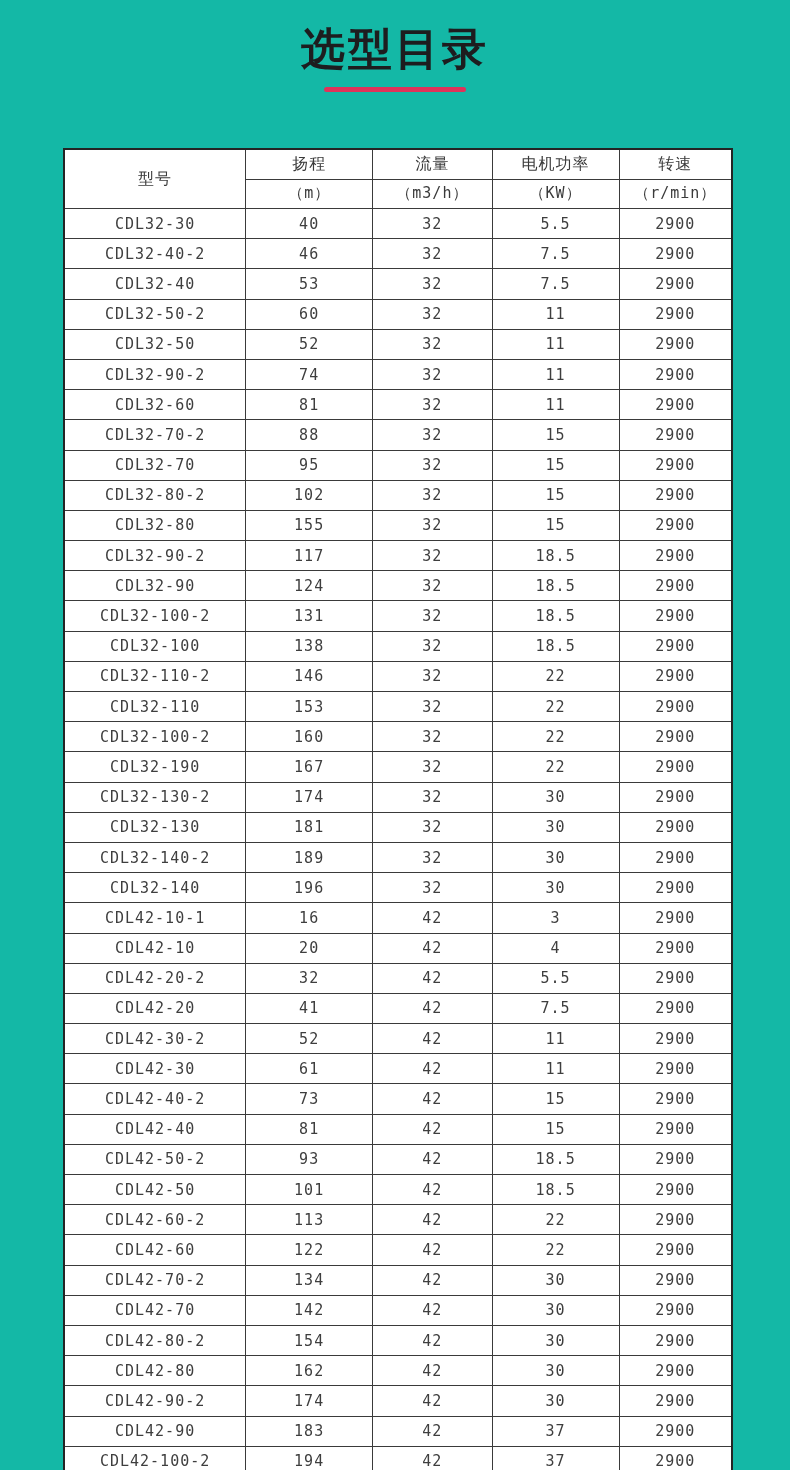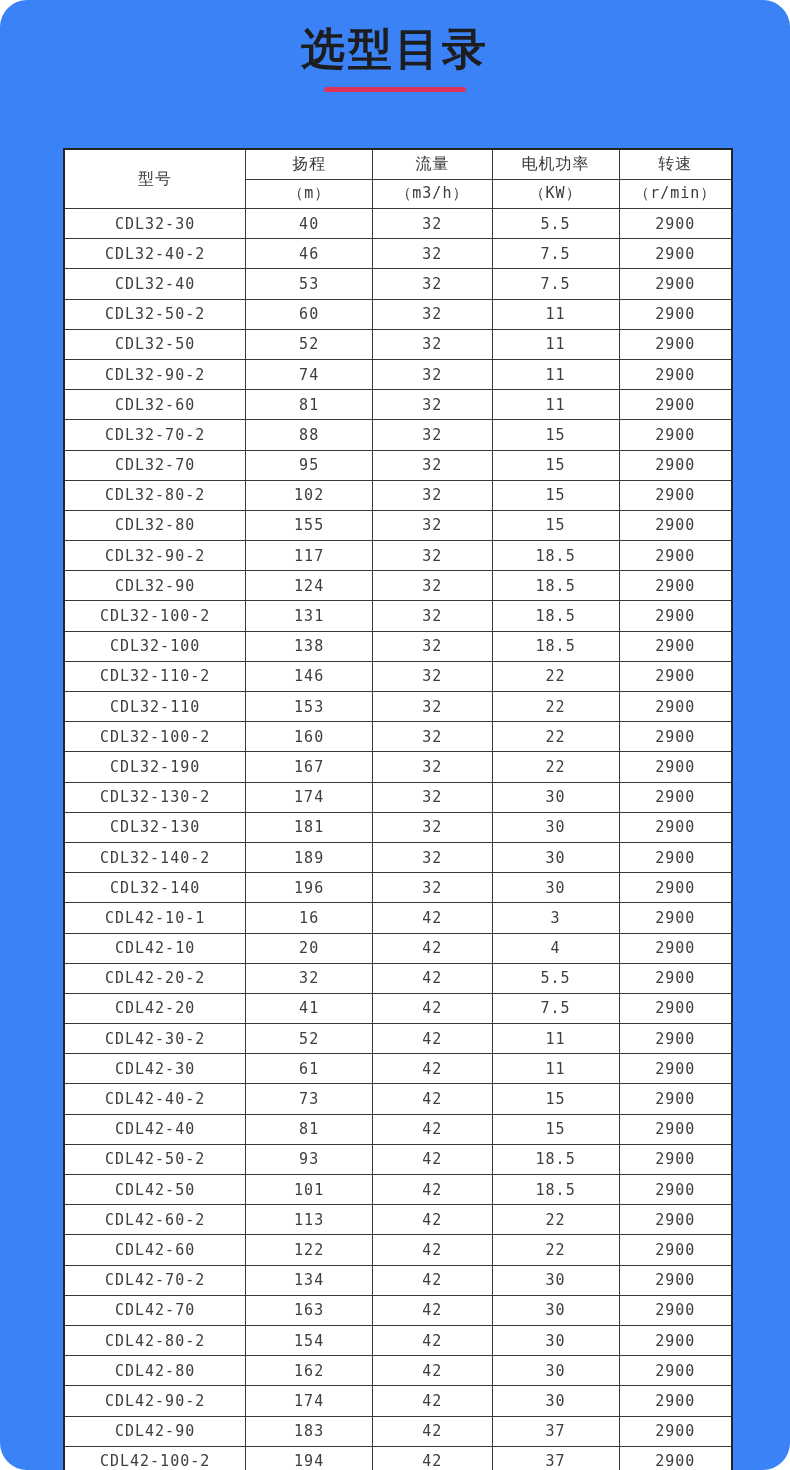--- a/index.html
+++ b/index.html
@@ -8,22 +8,21 @@
     width: 790px;
     height: 1470px;
     overflow: hidden;
     background: #ffffff;
     font-family: "DejaVu Sans", "Liberation Sans", sans-serif;
   }
   .page {
     width: 790px;
     height: 1470px;
     position: relative;
-    background: #3b82f6;
-    border-radius: 27px;
+    background: #14b8a6;
   }
   .page-title {
     margin: 0;
     padding-top: 24px;
     text-align: center;
     font-size: 44px;
     line-height: 50px;
     font-weight: 700;
     letter-spacing: 3px;
     color: #1d1d1f;
@@ -359,21 +358,21 @@
     </tr>
         <tr>
       <td>CDL42-70-2</td>
       <td>134</td>
       <td>42</td>
       <td>30</td>
       <td>2900</td>
     </tr>
         <tr>
       <td>CDL42-70</td>
-      <td>163</td>
+      <td>142</td>
       <td>42</td>
       <td>30</td>
       <td>2900</td>
     </tr>
         <tr>
       <td>CDL42-80-2</td>
       <td>154</td>
       <td>42</td>
       <td>30</td>
       <td>2900</td>

